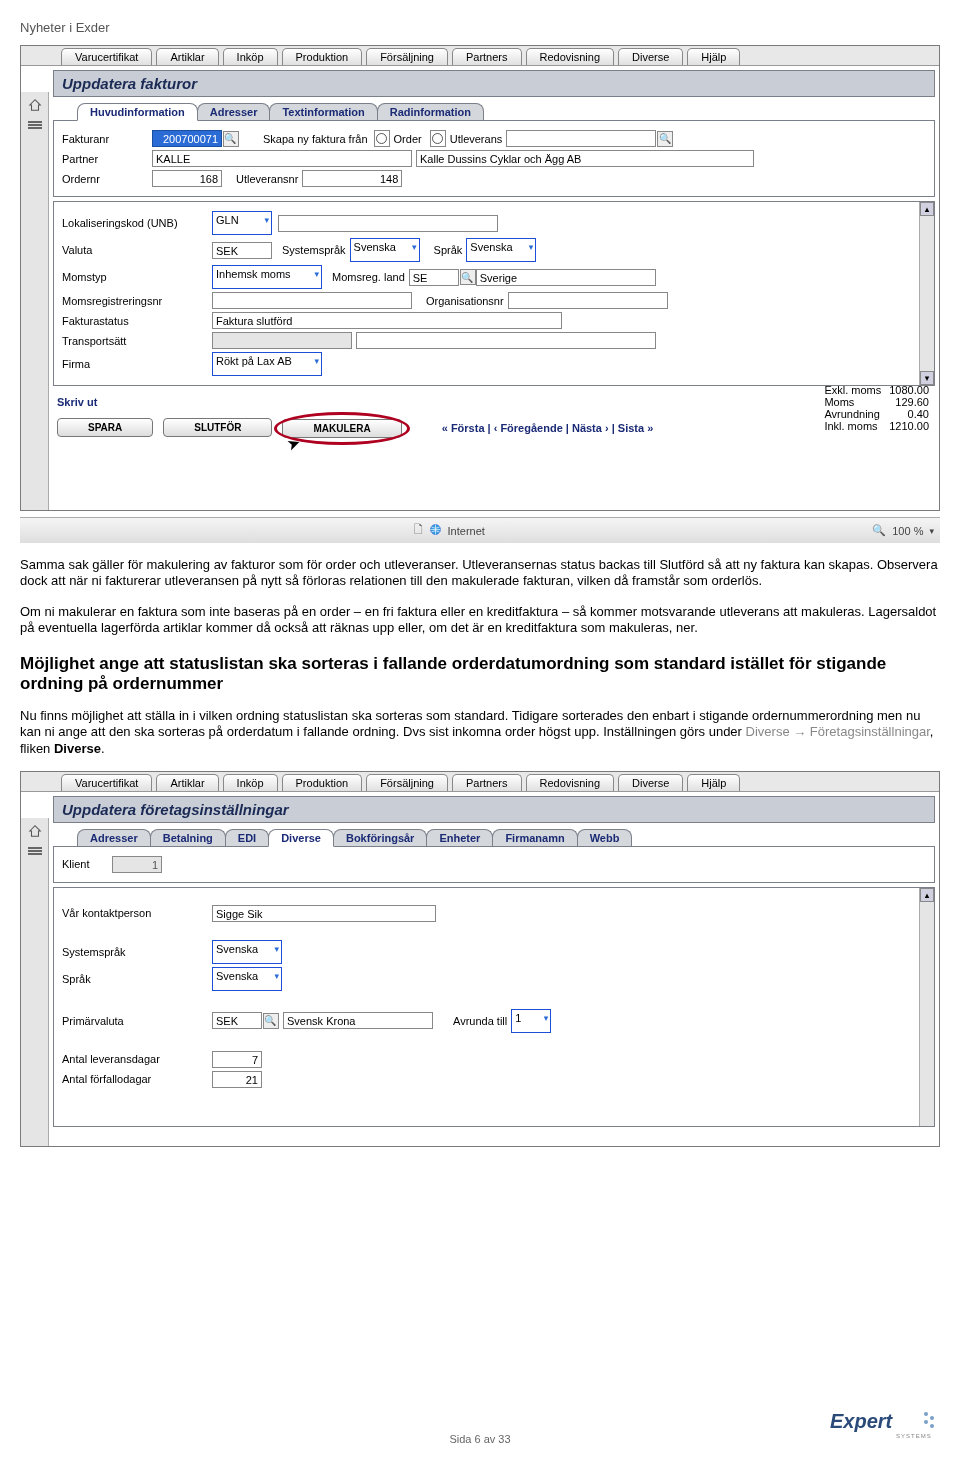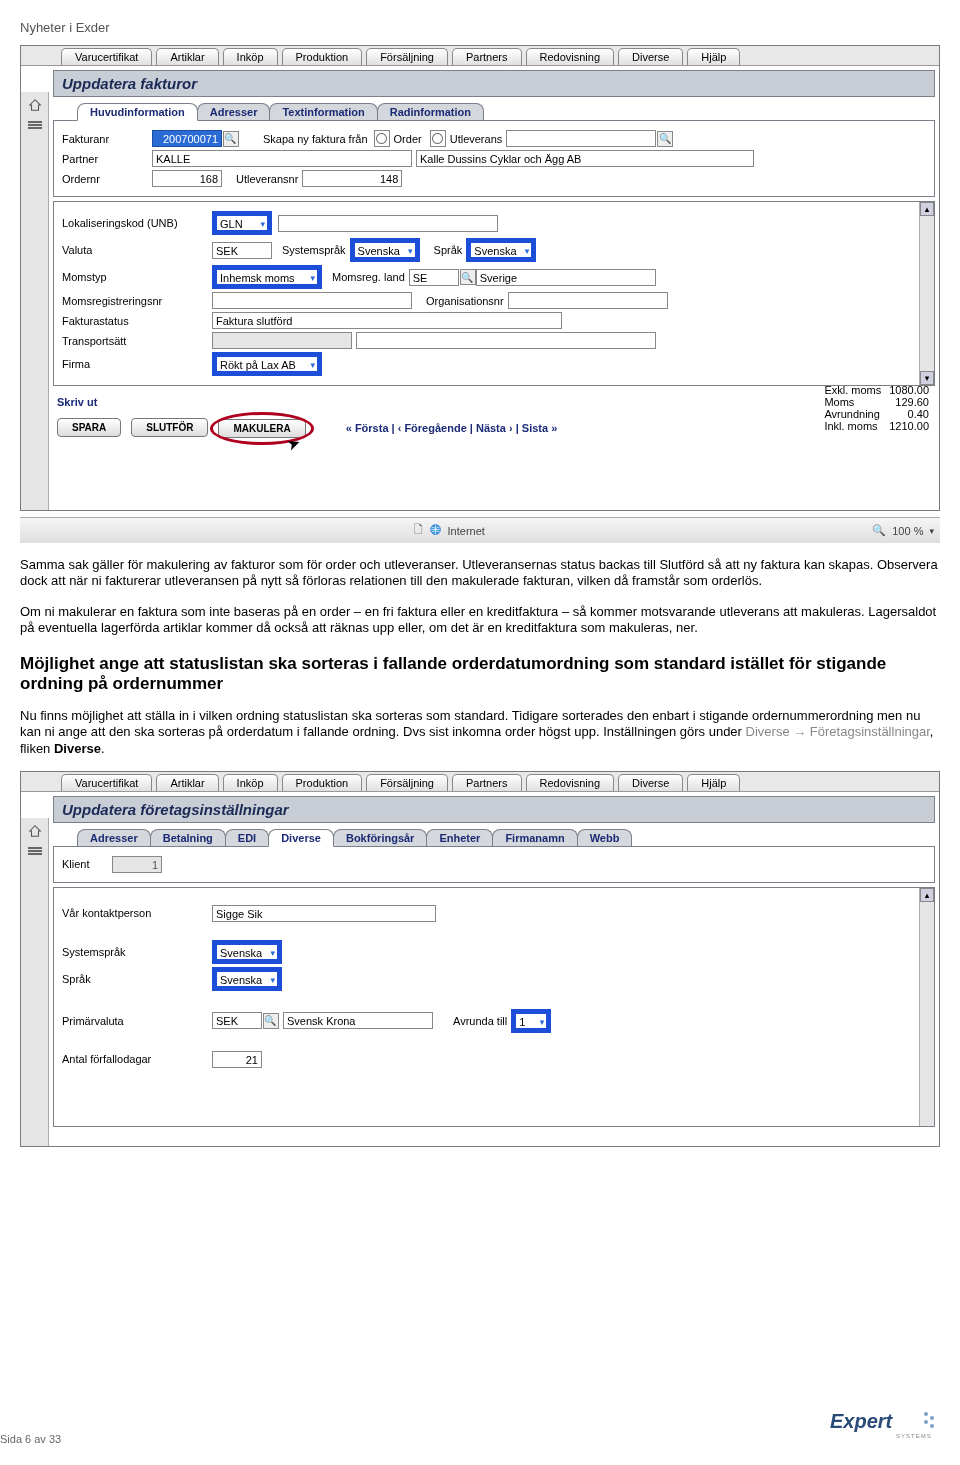--- a/index.html
+++ b/index.html
@@ -101,21 +101,21 @@
     background: #fff;
     height: 17px;
     padding: 0 3px;
     font-size: 11px;
     line-height: 16px;
     display: inline-block;
   }
   .input.readonly { background: #e5e5e5; color:#555;}
   .input.highlight { background: #2a6bd6; color:#fff; border-color:#1a4fa0;}
   .select {
-    border: 5px solid #1d4ed8;
+    border: 1px solid #1d4ed8;
     background: #fff;
     height: 24px;
     padding: 0 14px 0 3px;
     font-size: 11px;
     line-height: 16px;
     display: inline-block;
     position: relative;
   }
   .select::after {
     content: "▾";
@@ -146,21 +146,21 @@
   .action-bar {
     display: flex;
     align-items: center;
     padding: 6px 8px 10px 8px;
     gap: 10px;
   }
   .action-btn {
     background: linear-gradient(#fff, #ddd);
     border: 1px solid #777;
     border-radius: 4px;
-    padding: 3px 14px;
+    padding: 3px 30px;
     font-size: 10px;
     font-weight: bold;
     cursor: pointer;
   }
   .circle-highlight {
     position: relative;
     display: inline-block;
   }
   .circle-highlight::before {
     content: "";
@@ -199,21 +199,21 @@
     pointer-events: none;
   }
   .body-text { font-size: 13px; margin: 14px 0; line-height: 1.25; }
   .section-heading { font-size: 17px; font-weight: bold; margin: 18px 0 6px 0; }
   .muted { color: #888; }
   .arrow { color: #888; }
   .footer {
     position: absolute;
     bottom: 20px;
     left: 0; right: 0;
-    text-align: left;
+    text-align: center;
     font-size: 11px;
     color: #666;
   }
   .logo-footer {
     position: absolute;
     right: 20px;
     bottom: 20px;
   }
   .skriv-ut { color: #1a2a75; font-weight: bold; font-size: 11px; margin: 6px 0 4px 8px; display:inline-block;}
   .home-icon svg { width:14px; height:14px;}
@@ -471,20 +471,24 @@
           <span class="input" style="width:50px;">SEK</span>
           <span class="lookup-icon">🔍</span>
           <span style="width:4px;"></span>
           <span class="input" style="width:150px;">Svensk Krona</span>
           <span style="width:20px;"></span>
           <span>Avrunda till</span>
           <span style="width:4px;"></span>
           <span class="select" style="width:40px;">1</span>
         </div>
         <div class="form-row">
+          <label>Antal leveransdagar</label>
+          <span class="input" style="width:50px;text-align:right;">7</span>
+        </div>
+        <div class="form-row">
           <label>Antal förfallodagar</label>
           <span class="input" style="width:50px;text-align:right;">21</span>
         </div>
       </div>
     </div>
   </div>
 
   <div class="footer">Sida 6 av 33</div>
   <div class="logo-footer">
     <svg width="110" height="36" viewBox="0 0 110 36">

